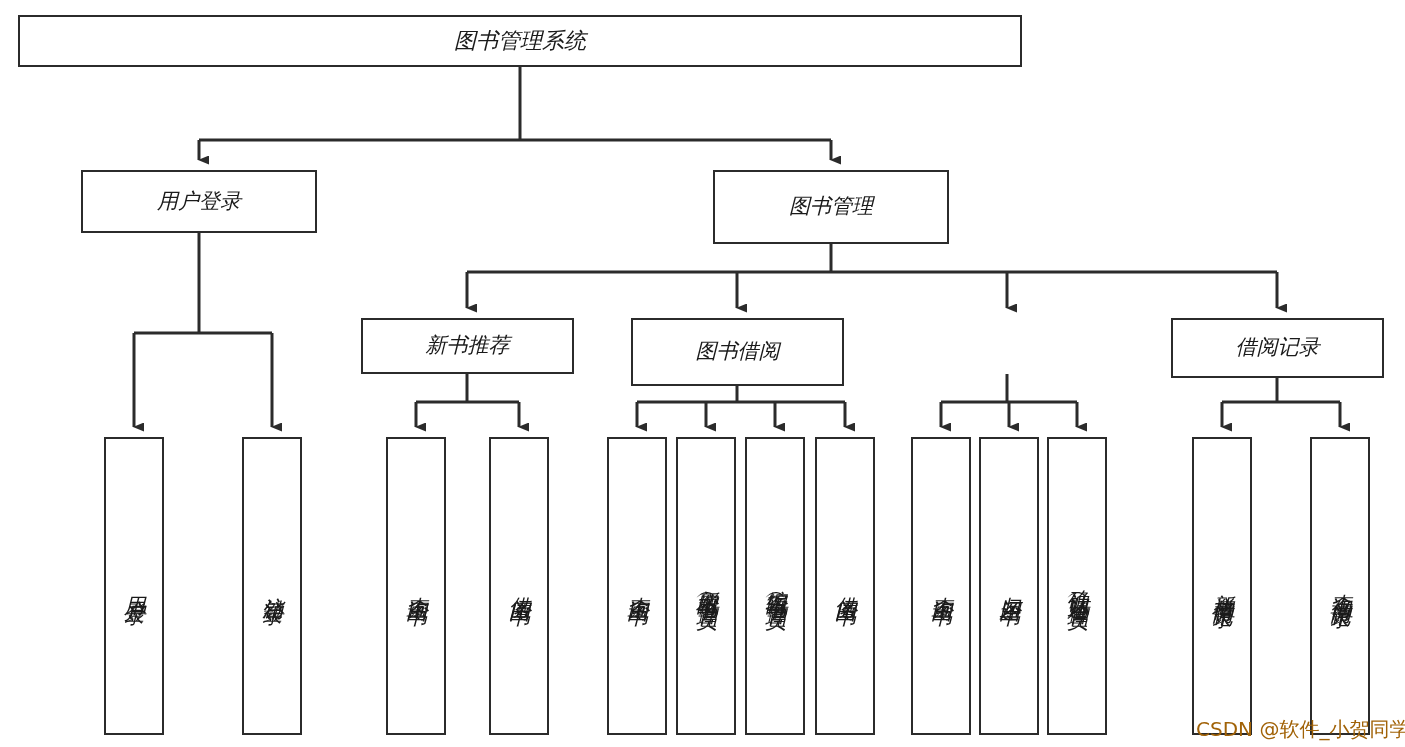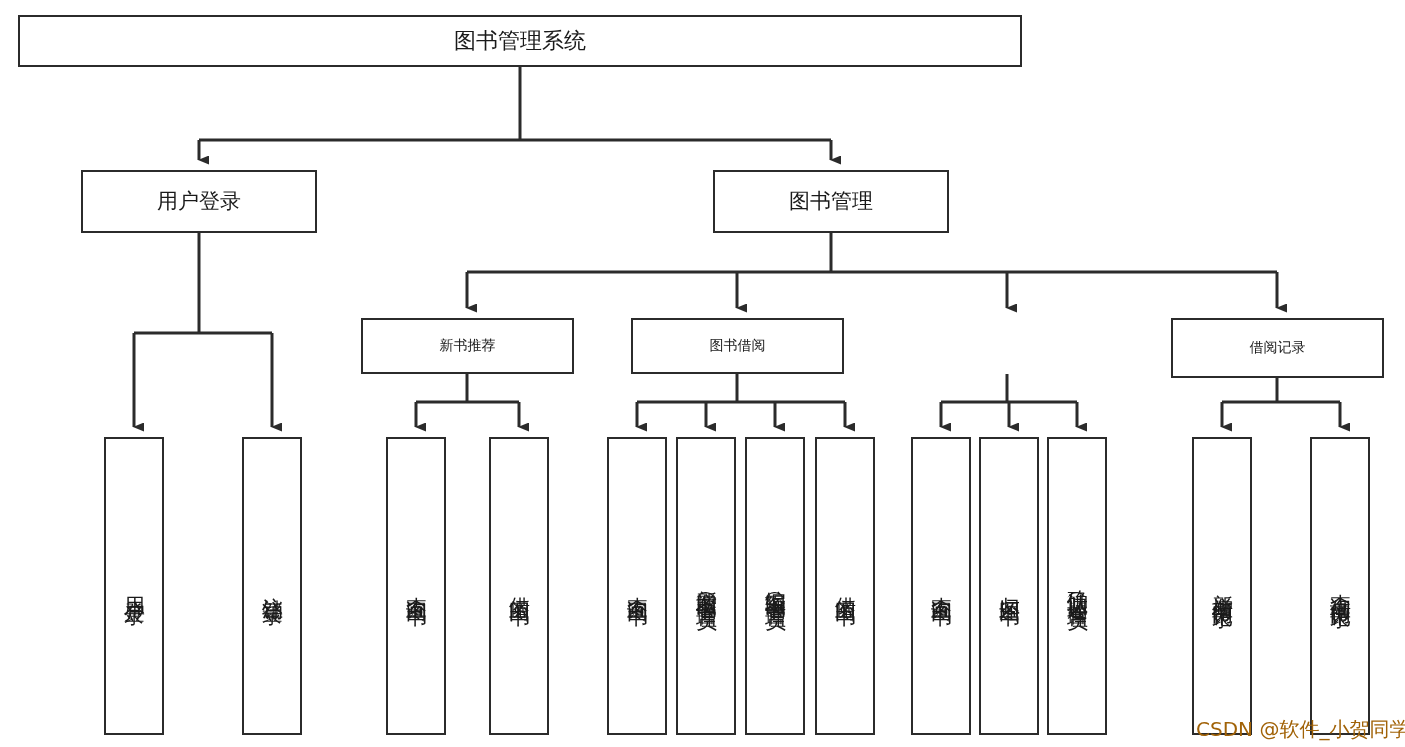--- a/index.html
+++ b/index.html
@@ -29,30 +29,31 @@
   }
   .node-box {
     position: absolute;
     box-sizing: border-box;
     background: #ffffff;
     border: 2px solid #2b2b2b;
     display: flex;
     align-items: center;
     justify-content: center;
     z-index: 2;
+    font-style: italic;
   }
   .node-label {
     color: #1a1a1a;
     text-align: center;
     line-height: 1.22;
     white-space: nowrap;
   }
   .lvl-root .node-label { font-size: 22px; }
   .lvl-2 .node-label    { font-size: 21px; }
-  .lvl-3 .node-label    { font-size: 14px; }
+  .lvl-3 .node-label    { font-size: 21px; }
   .leaf .node-label {
     font-size: 21px;
     writing-mode: vertical-rl;
     text-orientation: upright;
     letter-spacing: 3px;
     line-height: 1.0;
   }
   .watermark {
     position: absolute;
     color: #a16207;
@@ -129,28 +130,28 @@
     </g>
   </svg>
 
   <div class="node-box lvl-root" style="left:18px; top:15px; width:1004px; height:52px;">
     <span class="node-label">图书管理系统</span>
   </div>
 
   <div class="node-box lvl-2" style="left:81px; top:170px; width:236px; height:63px;">
     <span class="node-label">用户登录</span>
   </div>
-  <div class="node-box lvl-2" style="left:713px; top:170px; width:236px; height:63px;">
+  <div class="node-box lvl-2" style="left:713px; top:170px; width:236px; height:74px;">
     <span class="node-label">图书管理</span>
   </div>
 
   <div class="node-box lvl-3" style="left:361px; top:318px; width:213px; height:56px;">
     <span class="node-label">新书推荐</span>
   </div>
-  <div class="node-box lvl-3" style="left:631px; top:318px; width:213px; height:56px;">
+  <div class="node-box lvl-3" style="left:631px; top:318px; width:213px; height:68px;">
     <span class="node-label">图书借阅</span>
   </div>
   <div class="node-box lvl-3" style="left:1171px; top:318px; width:213px; height:60px;">
     <span class="node-label">借阅记录</span>
   </div>
 
   <div class="node-box leaf" style="left:104px; top:437px; width:60px; height:298px;">
     <span class="node-label">用户登录</span>
   </div>
   <div class="node-box leaf" style="left:242px; top:437px; width:60px; height:298px;">

